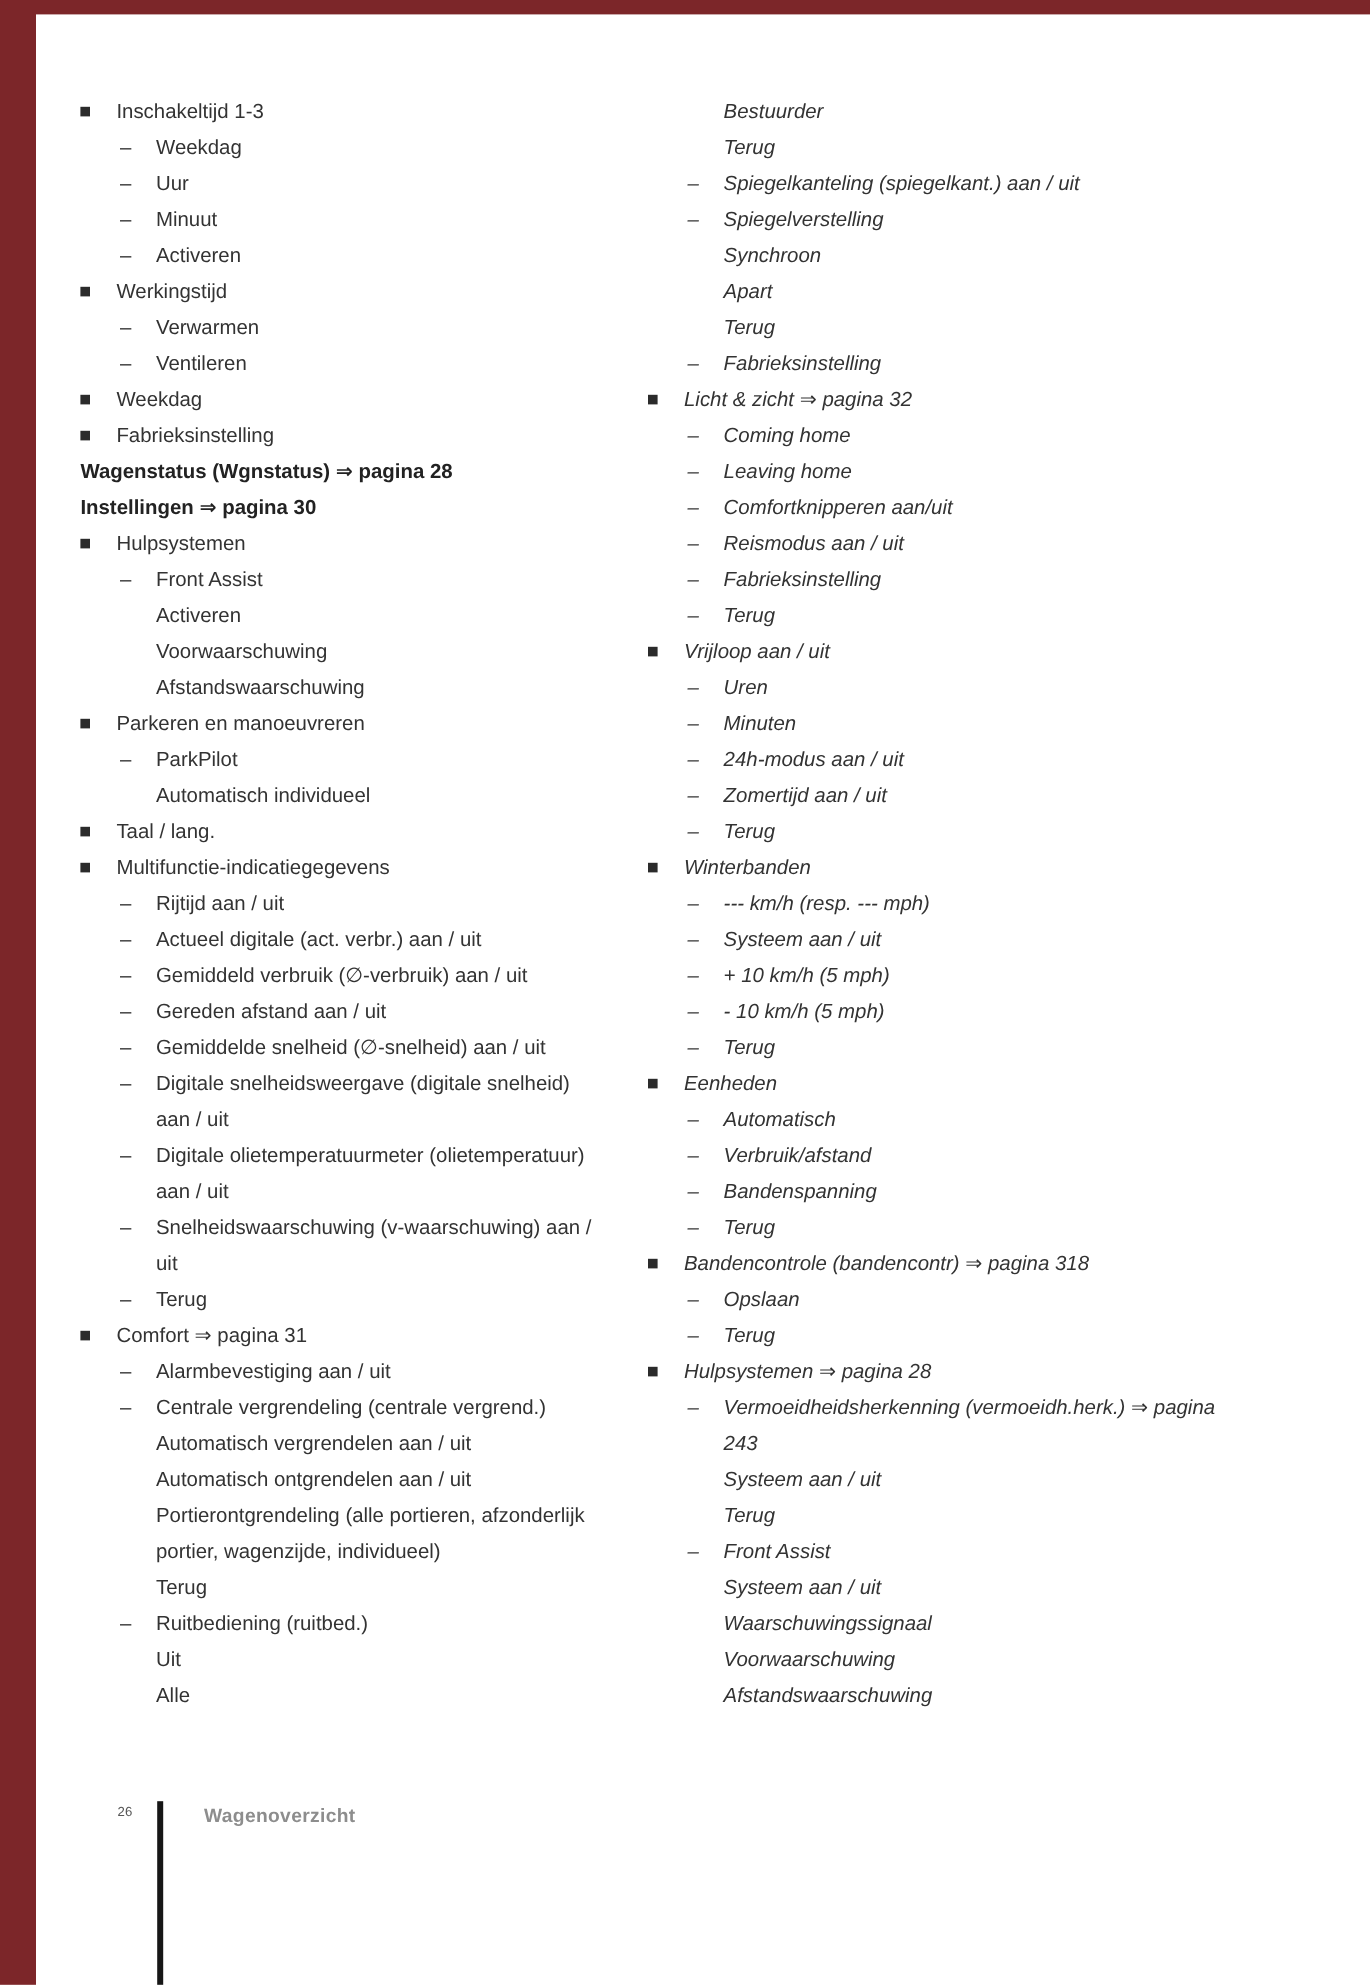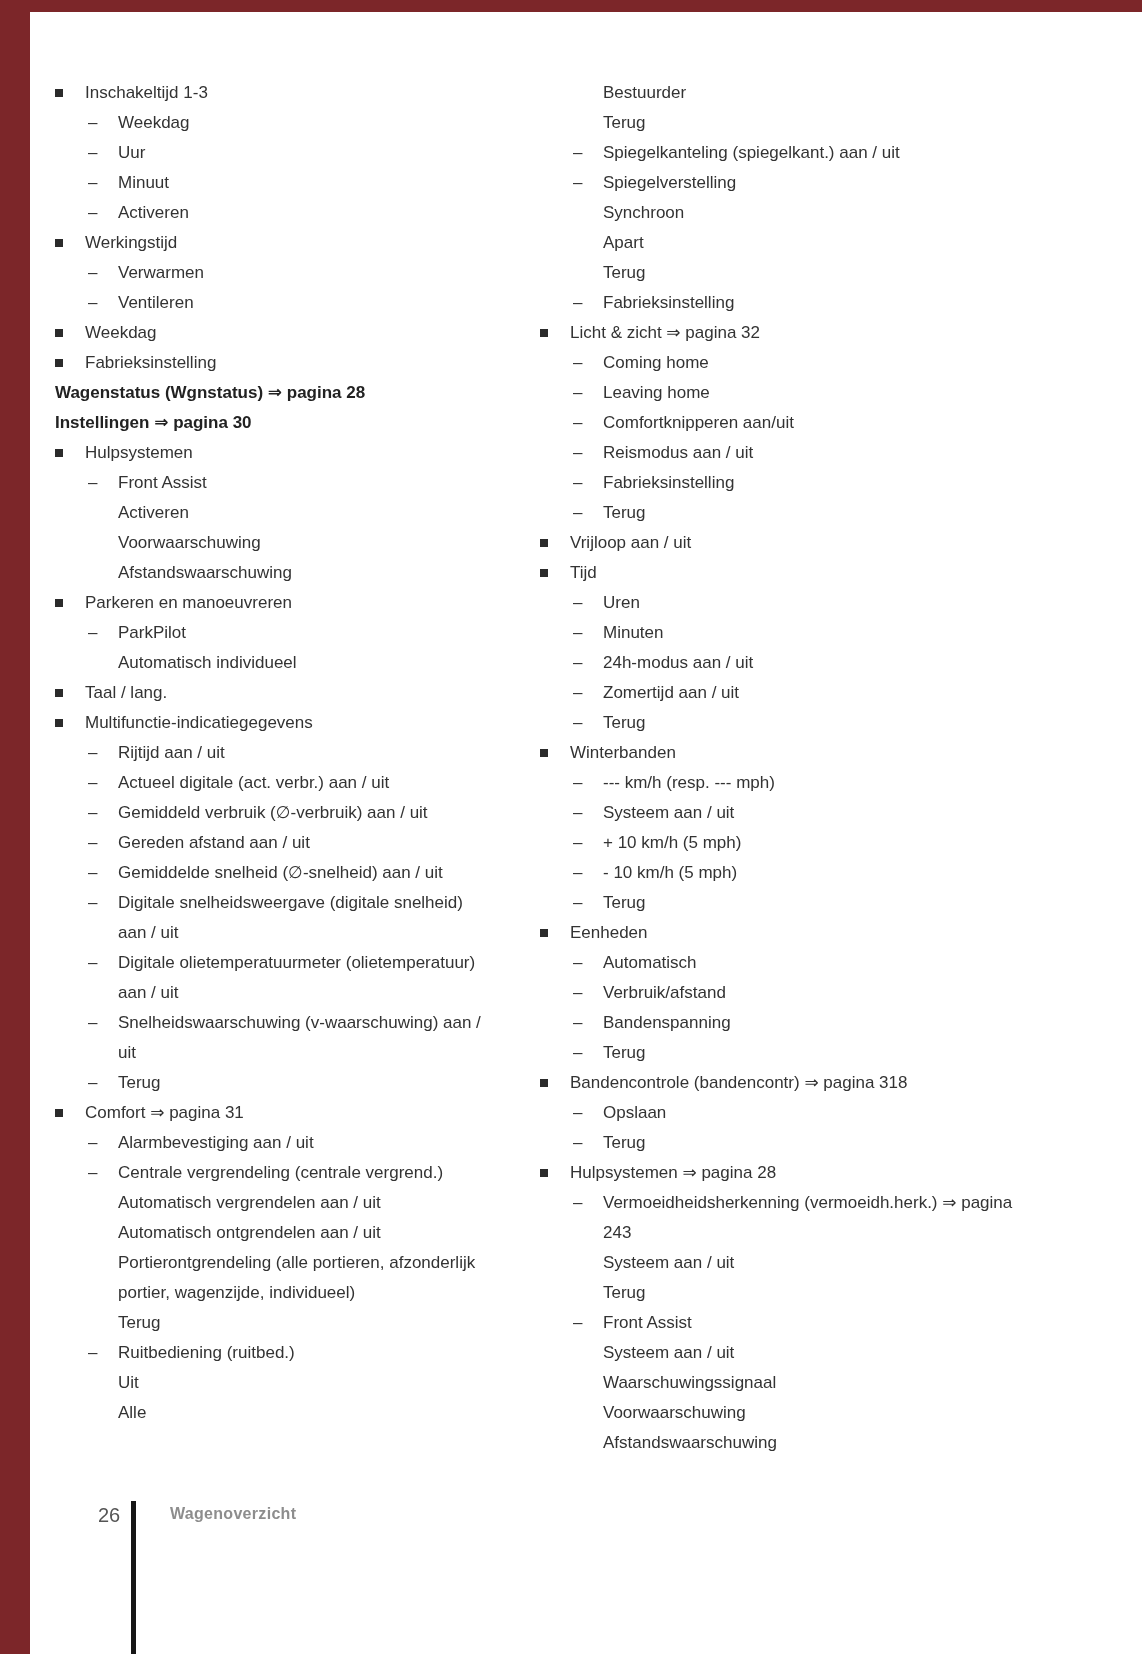--- a/index.html
+++ b/index.html
@@ -10,31 +10,31 @@
   }
   html,body{margin:0;padding:0;}
   body{
     width:1142px;height:1654px;position:relative;background:#ffffff;
     font-family:"Liberation Sans","DejaVu Sans",sans-serif;
     color:var(--text);overflow:hidden;
   }
   .top-bar{position:absolute;top:0;left:0;width:1142px;height:12px;background:var(--accent);}
   .left-bar{position:absolute;top:0;left:0;width:30px;height:1654px;background:var(--accent);}
   .col{position:absolute;top:78px;font-size:17px;line-height:30px;}
-  #left-col{left:55px;width:440px;}
-  #right-col{left:540px;width:482px;}
+  #left-col{left:67px;width:440px;}
+  #right-col{left:540px;width:482px;font-style:italic;}
   .row{display:flex;align-items:flex-start;}
   .row .bullet{flex:0 0 30px;display:block;}
   .row.square .bullet{padding-top:11px;}
   .row.dash{margin-left:33px;}
   .row.plain{margin-left:63px;}
   .row.bold .txt{font-weight:700;color:#222222;}
   .sq{display:block;width:8px;height:8px;background:#2b2b2b;}
   .txt{flex:1;}
-  .footer-num{position:absolute;left:98px;top:1504px;font-size:20px;color:#555555;}
+  .footer-num{position:absolute;left:98px;top:1504px;font-size:11px;color:#555555;}
   .footer-divider{position:absolute;left:131px;top:1501px;width:5px;height:153px;background:var(--divider);}
   .footer-title{position:absolute;left:170px;top:1505px;font-size:16px;font-weight:700;color:var(--footer-gray);letter-spacing:.3px;}
 </style>
 </head>
 <body>
 
 <div class="top-bar"></div>
 <div class="left-bar"></div>
 
 <div id="left-col" class="col">
@@ -266,26 +266,20 @@
     <div class="row dash">
       <span class="bullet">–</span>
       <span class="txt">Terug</span>
     </div>
     <div class="row square">
       <span class="bullet">
         <span class="sq"></span>
       </span>
       <span class="txt">Vrijloop aan / uit</span>
     </div>
-    <div class="row square">
-      <span class="bullet">
-        <span class="sq"></span>
-      </span>
-      <span class="txt">Tijd</span>
-    </div>
     <div class="row dash">
       <span class="bullet">–</span>
       <span class="txt">Uren</span>
     </div>
     <div class="row dash">
       <span class="bullet">–</span>
       <span class="txt">Minuten</span>
     </div>
     <div class="row dash">
       <span class="bullet">–</span>

